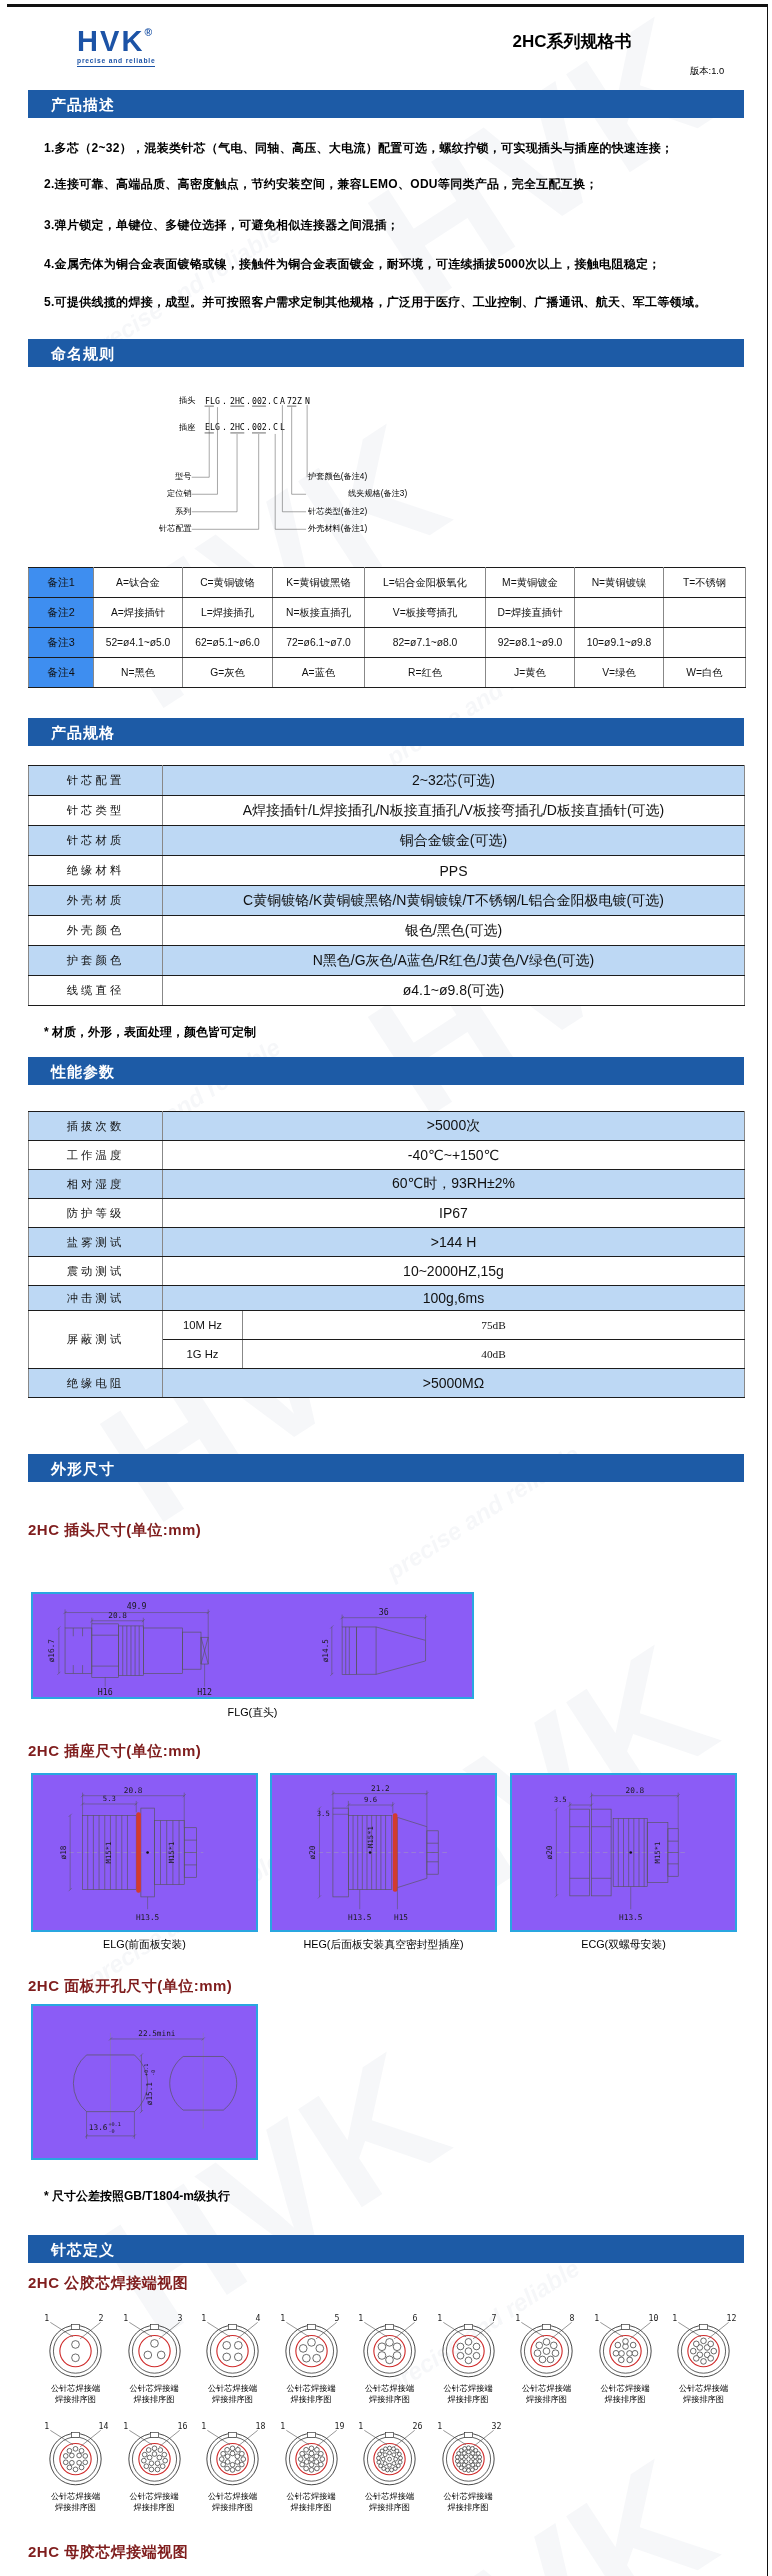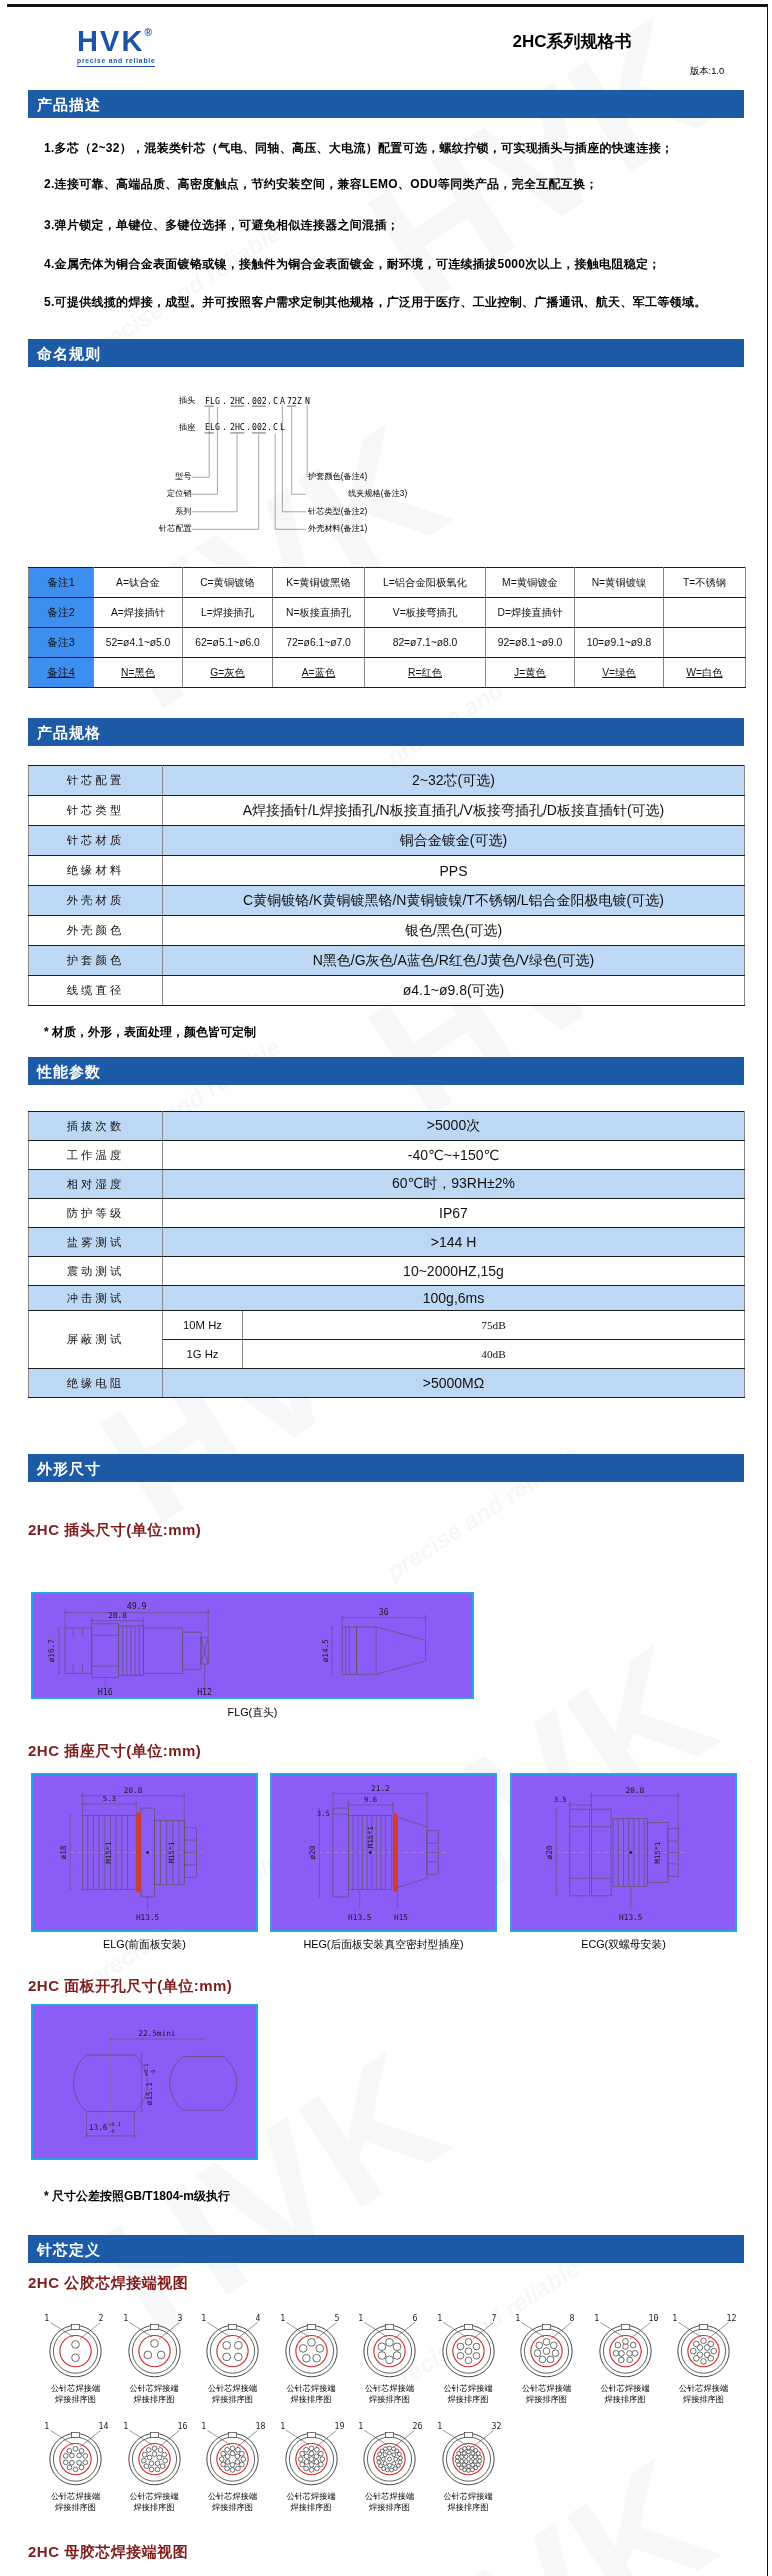--- a/index.html
+++ b/index.html
@@ -9,21 +9,21 @@
   .frame-top{position:absolute;left:7.2px;top:4.1px;width:761px;height:2.6px;background:#111;}
   .frame-right{position:absolute;left:767px;top:4.1px;width:1px;height:3738px;background:#111;}
   
   .hvk{font-size:29px;font-weight:900;color:#1C53A6;letter-spacing:2.1px;line-height:29px;font-family:"Liberation Sans",sans-serif;}
   .hvk-reg{font-size:10.3px;color:#1C53A6;vertical-align:top;font-weight:700;}
   .hvk-tag{font-size:6.7px;font-weight:700;color:#1C53A6;letter-spacing:0.8px;border-bottom:1px solid #1C53A6;padding-bottom:1.5px;margin-top:1px;}
   .doc-title{position:absolute;left:464px;top:30px;width:216px;text-align:center;font-size:17px;font-weight:700;color:#000;}
   .version{position:absolute;left:690px;top:65px;font-size:9.3px;color:#000;}
   
   .secbar{position:absolute;left:28px;width:716px;height:28px;background:#1D5BA6;color:#fff;
-          font-size:15px;font-weight:700;line-height:29px;padding-left:9px;box-sizing:border-box;letter-spacing:1px;}
+          font-size:15px;font-weight:700;line-height:29px;padding-left:23px;box-sizing:border-box;letter-spacing:1px;}
   .desc-item{position:absolute;left:44px;font-size:12px;font-weight:600;color:#000;letter-spacing:0.3px;}
   .subtitle{position:absolute;color:#7f1d1d;font-size:15px;font-weight:700;letter-spacing:0.5px;}
   .note-line{position:absolute;left:44px;font-size:12px;font-weight:600;color:#000;}
   
   .tok{position:absolute;font-family:"DejaVu Sans Mono","Liberation Mono",monospace;font-size:8.2px;color:#000;line-height:8.8px;}
   .nlabel{position:absolute;font-size:8.2px;color:#000;line-height:9.3px;}
   
   table.sheet{border-collapse:collapse;table-layout:fixed;width:100%;background:#fff;border:1.3px solid #000;}
   .sheet th,.sheet td{border-left:0.8px solid #888;border-right:0.8px solid #888;border-top:1.3px solid #1c1c1c;border-bottom:1.3px solid #1c1c1c;
         text-align:center;vertical-align:middle;font-weight:500;color:#111;padding:0 2.6px;box-sizing:border-box;overflow:hidden;}
@@ -164,21 +164,21 @@
           <tr style="height: 30px;">
             <th class="vb rem-l">备注3</th>
             <td class="rem-c">52=ø4.1~ø5.0</td>
             <td class="rem-c">62=ø5.1~ø6.0</td>
             <td class="rem-c">72=ø6.1~ø7.0</td>
             <td class="rem-c">82=ø7.1~ø8.0</td>
             <td class="rem-c">92=ø8.1~ø9.0</td>
             <td class="rem-c">10=ø9.1~ø9.8</td>
             <td class="rem-c"></td>
           </tr>
-          <tr style="height: 30px; text-decoration: underline;">
+          <tr style="height: 30px;">
             <th class="vb rem-l">备注4</th>
             <td class="rem-c">N=黑色</td>
             <td class="rem-c">G=灰色</td>
             <td class="rem-c">A=蓝色</td>
             <td class="rem-c">R=红色</td>
             <td class="rem-c">J=黄色</td>
             <td class="rem-c">V=绿色</td>
             <td class="rem-c">W=白色</td>
           </tr>
         </tbody>

